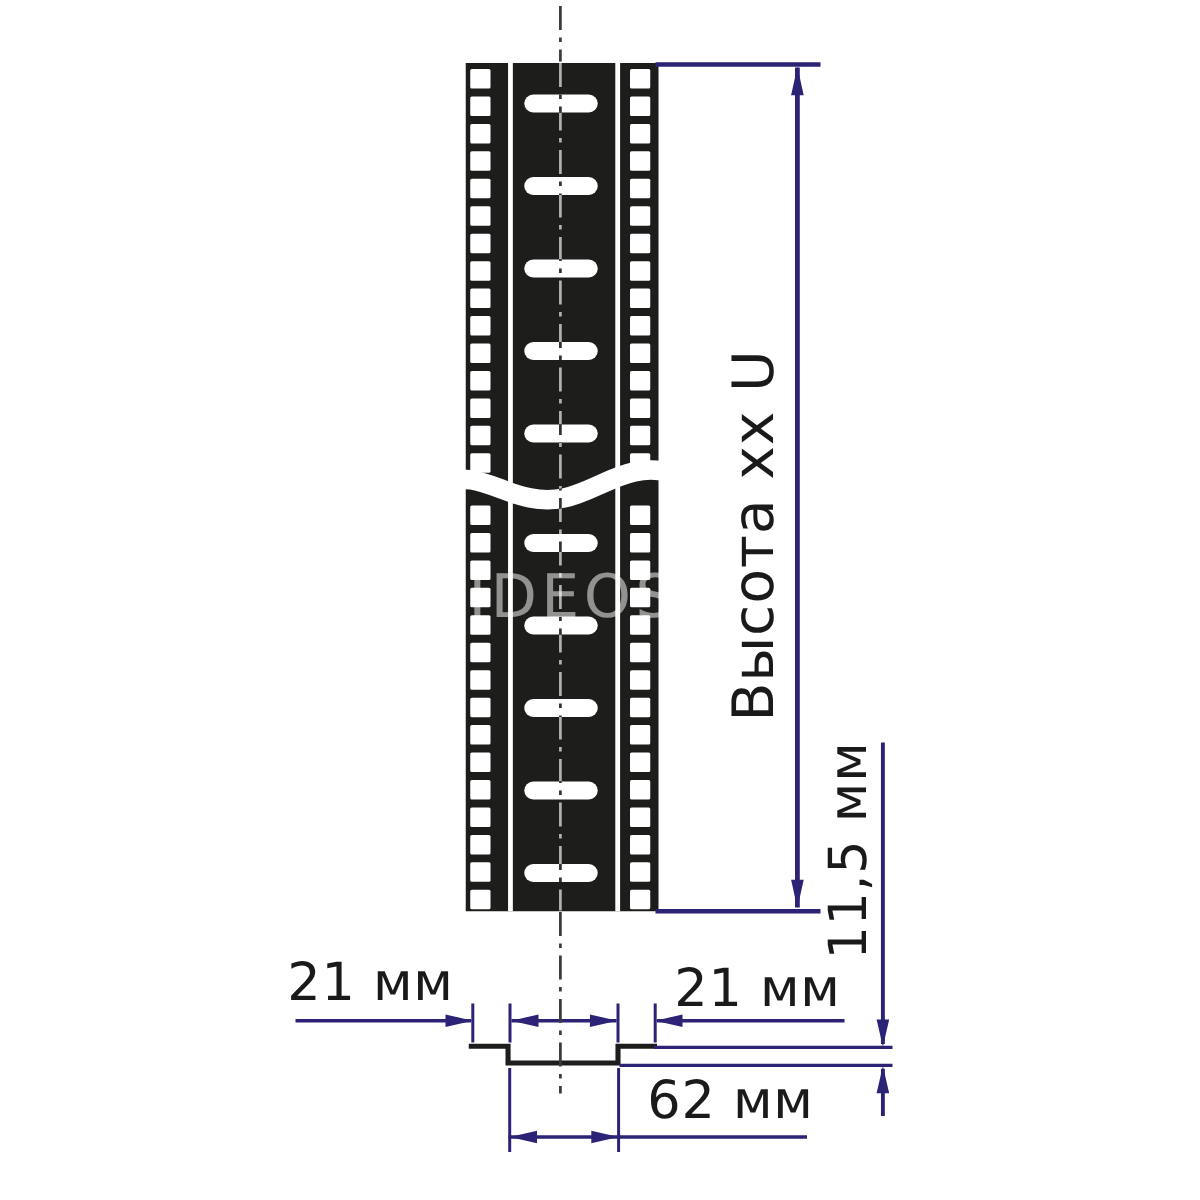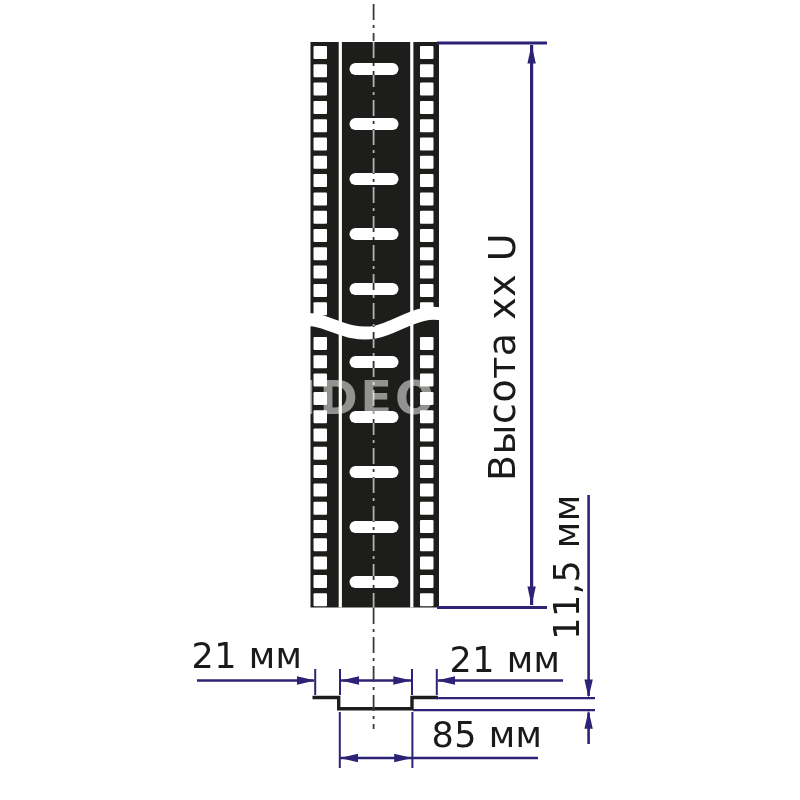--- a/index.html
+++ b/index.html
@@ -10,21 +10,21 @@
   }
   .stage svg{position:absolute;left:0;top:0;}
   .lbl{
     position:absolute;color:var(--text);white-space:nowrap;line-height:1;
     transform:translate(-50%,-50%);font-size:35px;letter-spacing:.5px;
   }
   .lbl.rot{transform:translate(-50%,-50%) rotate(-90deg);}
   .lbl.big{font-size:38px;}
   .watermark{
     position:absolute;transform:translate(-50%,-50%);
-    font-size:46px;font-weight:bold;letter-spacing:3px;line-height:1;
+    font-size:40px;font-weight:normal;letter-spacing:3px;line-height:1;
     color:rgba(255,255,255,0.52);white-space:nowrap;
   }
 </style>
 </head>
 <body>
 
 <div class="stage" style="--ink: #1d1d1b; --dim: #2d2376; --text: #1a1a1a;">
 
   <svg width="800" height="800" viewBox="0 0 800 800">
 
@@ -154,14 +154,14 @@
       <line x1="373.6" y1="608" x2="373.6" y2="729" stroke="#3a3a3a" stroke-width="1.8"></line>
     </g>
   </svg>
 
   <div class="watermark" style="left:367px;top:398px;">VIDEOS</div>
 
   <div class="lbl rot big" style="left:502px;top:357px;">Высота xx U</div>
   <div class="lbl rot" style="left:567px;top:567px;">11,5 мм</div>
   <div class="lbl" style="left:247px;top:656px;">21 мм</div>
   <div class="lbl" style="left:505px;top:660px;">21 мм</div>
-  <div class="lbl" style="left:487px;top:735px;">85 мм</div>
+  <div class="lbl" style="left:487px;top:735px;">62 мм</div>
 </div>
 
 </body></html>

